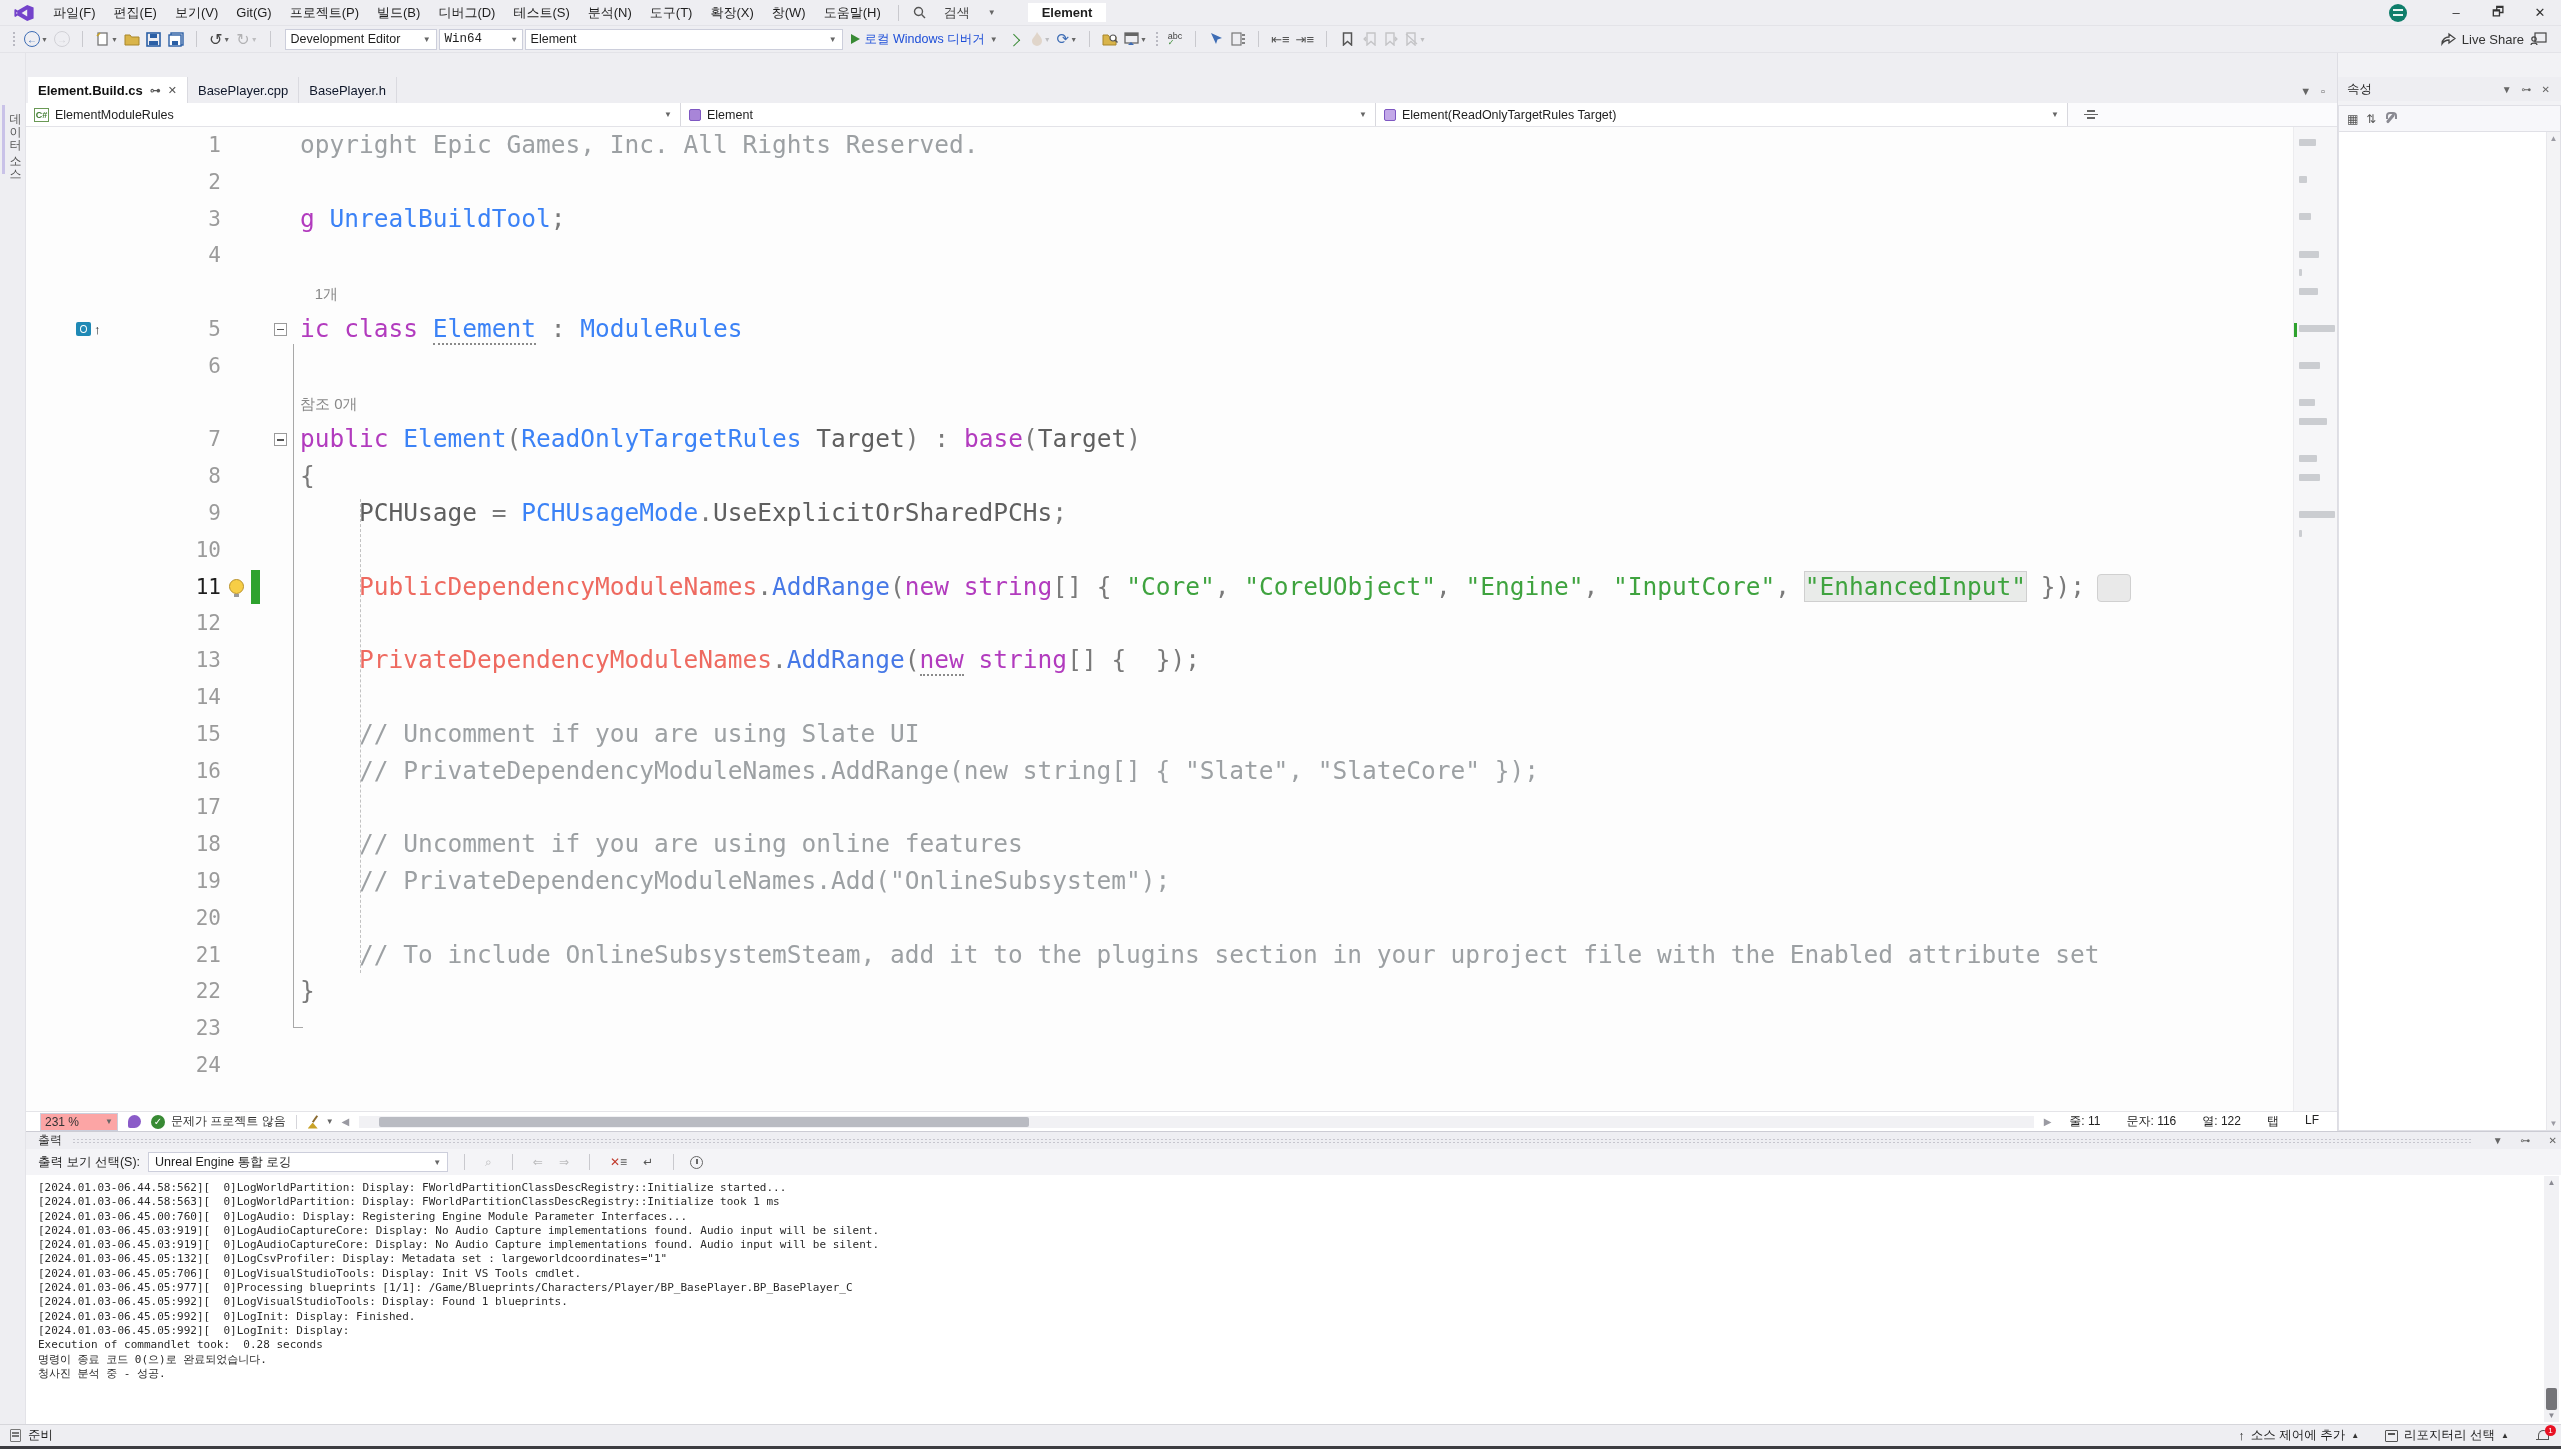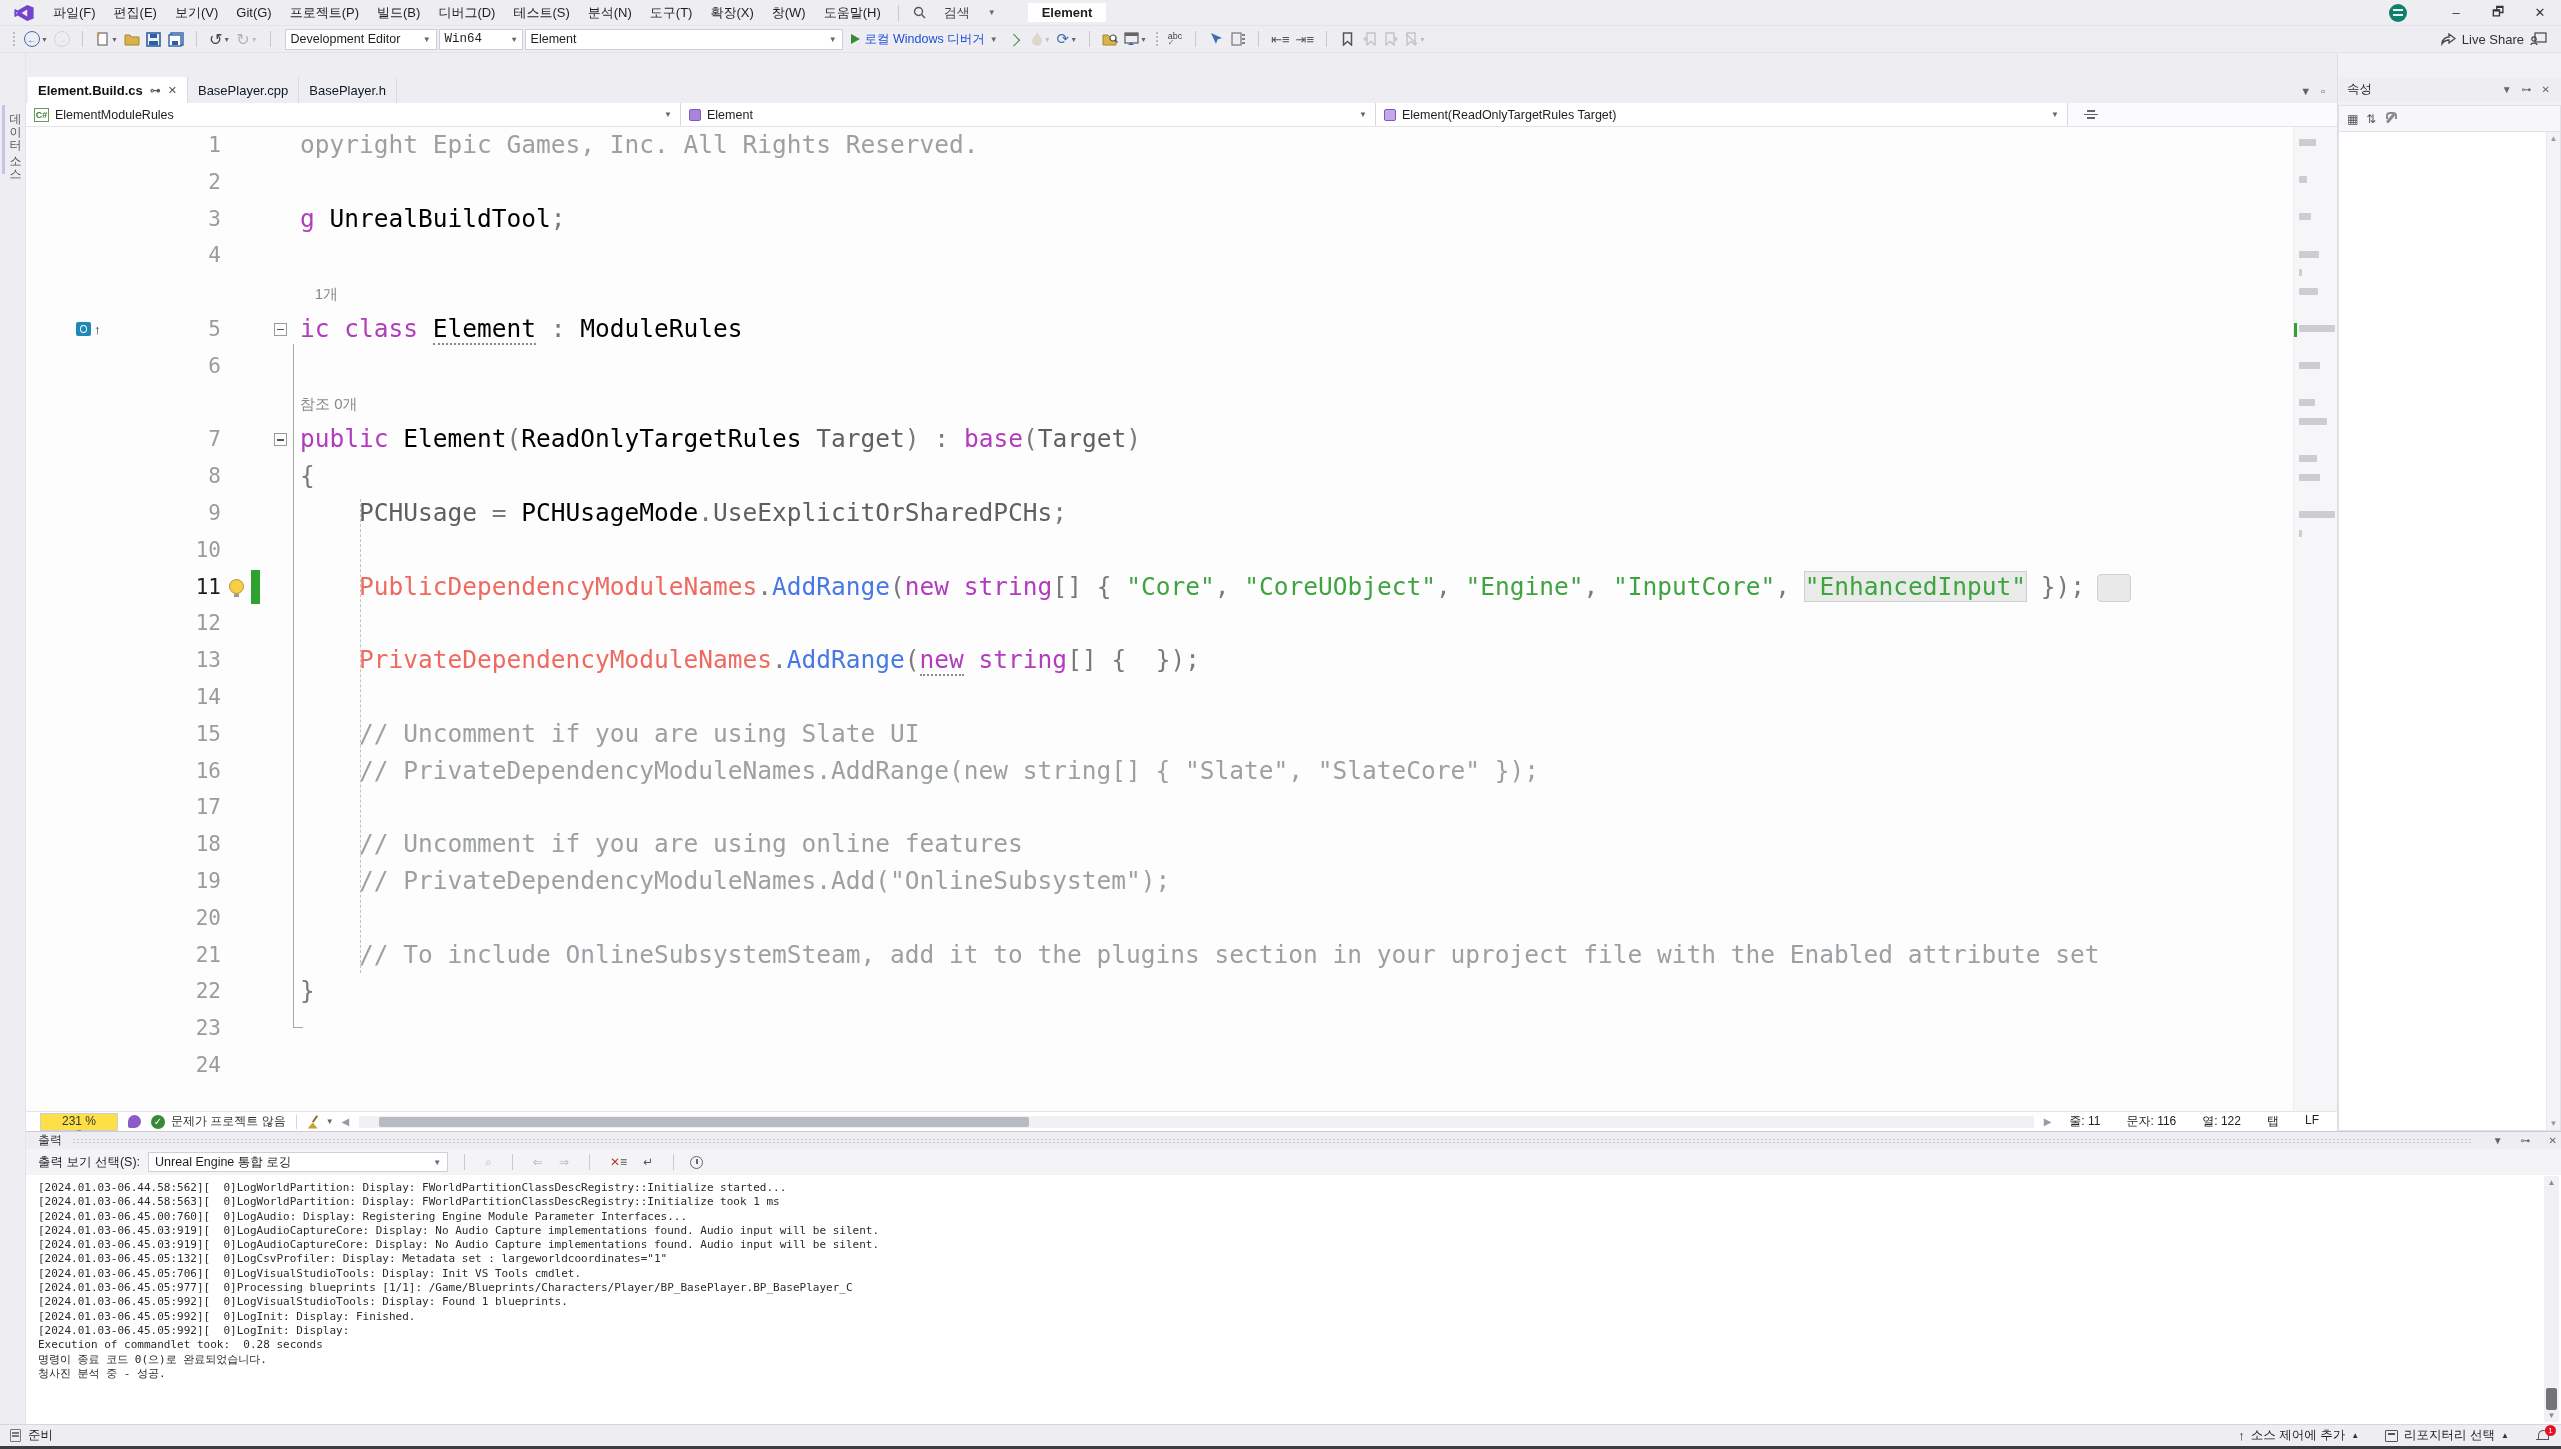--- a/index.html
+++ b/index.html
@@ -75,38 +75,38 @@
   .m4 { width:26px; flex:none; display:flex; justify-content:center; }
   .chbar { width:9px; height:34px; background:#2EA22E; }
   .foldbox { width:13px; height:13px; border:1px solid #9a9a9a; background:#FFF; position:relative; }
   .foldbox::after { content:""; position:absolute; left:2px; right:2px; top:5px; height:1.5px; background:#555; }
   .refico { width:15px; height:14px; background:#1F89B5; border-radius:2px; position:relative; }
   .refico::after { content:""; position:absolute; inset:3px 4px; border:1.5px solid #fff; border-radius:50%; }
   .refarrow { font-size:13px; color:#222; font-weight:bold; }
   .bulb { width:15px; height:15px; border-radius:50%; background:#F7CE46; border:1px solid #B9922C; position:relative; }
   .bulb::after { content:""; position:absolute; left:4px; right:4px; bottom:-4px; height:3px; background:#9a9a9a; }
   .ctext { flex:1; white-space:pre; overflow:hidden; font:24.5px/36.8px "DejaVu Sans Mono",monospace; color:#6E6E6E; padding-left:7px; }
-  .tk.kw { color:#B23BBE; } .tk.typ { color:#000000; } .tk.str { color:#3FA33F; }
+  .tk.kw { color:#B23BBE; } .tk.typ { color:#3b82f6; } .tk.str { color:#3FA33F; }
   .tk.fld { color:#EE6A60; } .tk.mth { color:#4678E6; } .tk.com { color:#9CA0A3; }
   .tk.pun { color:#7A7A7A; } .tk.id { color:#5F5F5F; }
   .tk.u { border-bottom:2px dotted #8a8a8a; }
   .tk.hl { background:#E9EBE9; box-shadow:0 0 0 1px #CFCFCF; }
   .codelens { font:15px/36.8px "Liberation Sans",sans-serif; color:#888; }
   .caretbox { display:inline-block; width:34px; height:28px; background:#E9E9E9; border:1px solid #D0D0D0; border-radius:4px; vertical-align:middle; margin-left:12px; }
   .ovl { position:absolute; pointer-events:none; }
   .fold-line { left:267px; top:217px; width:10px; height:684px; border-left:1px solid #A8A8A8; border-bottom:1px solid #A8A8A8; }
   .indent-guide { left:334px; top:372px; height:474px; border-left:1px dashed #C2C2C2; }
   
   .minimap { position:absolute; top:0; right:0; bottom:0; width:44px; background:#F6F6F8; border-left:1px solid #ECECEF; }
   .mm-bar { position:absolute; left:5px; height:7px; background:#CBCDD1; border-radius:1px; }
   .mm-green { position:absolute; left:0; width:3px; height:14px; background:#2EA22E; }
 
   
   .edstatus { height:20px; background:#FFFFFF; border-top:1px solid #E4E4E8; display:flex; align-items:center; font-size:12px; color:#333; }
-  .zoom-combo { width:78px; height:18px; border:1px solid #CCCEDB; display:flex; align-items:center; padding:0 4px; margin-left:14px; background:#fde047;flex-direction:column; }
+  .zoom-combo { width:78px; height:18px; border:1px solid #CCCEDB; display:flex; align-items:center; padding:0 4px; margin-left:14px; background:#fca5a5; }
   .zoom-combo .cflex { flex:1; }
   .intelli { width:13px; height:13px; border-radius:50% 50% 50% 2px; background:#8A5BC8; margin:0 10px; }
   .okdot { width:14px; height:14px; border-radius:50%; background:#388A34; color:#fff; font-size:10px; display:flex; align-items:center; justify-content:center; margin-right:6px; }
   .ed-sep { width:1px; height:14px; background:#D5D5DA; margin:0 10px; }
   .broom { width:14px; height:14px; position:relative; }
   .broom::before { content:""; position:absolute; left:7px; top:0; width:2px; height:8px; background:#8a6a30; transform:rotate(35deg); }
   .broom::after { content:""; position:absolute; left:1px; bottom:0; width:10px; height:6px; background:#C9A227; clip-path:polygon(0 100%,50% 0,100% 100%); }
   .hsb-arrow { color:#9a9aa2; font-size:10px; padding:0 8px; }
   .hsb-track { flex:1; height:12px; background:#F1F1F4; position:relative; margin:0 2px; }
   .hsb-thumb { position:absolute; left:20px; width:650px; top:1px; bottom:1px; background:#B9BBC2; border-radius:2px; }

